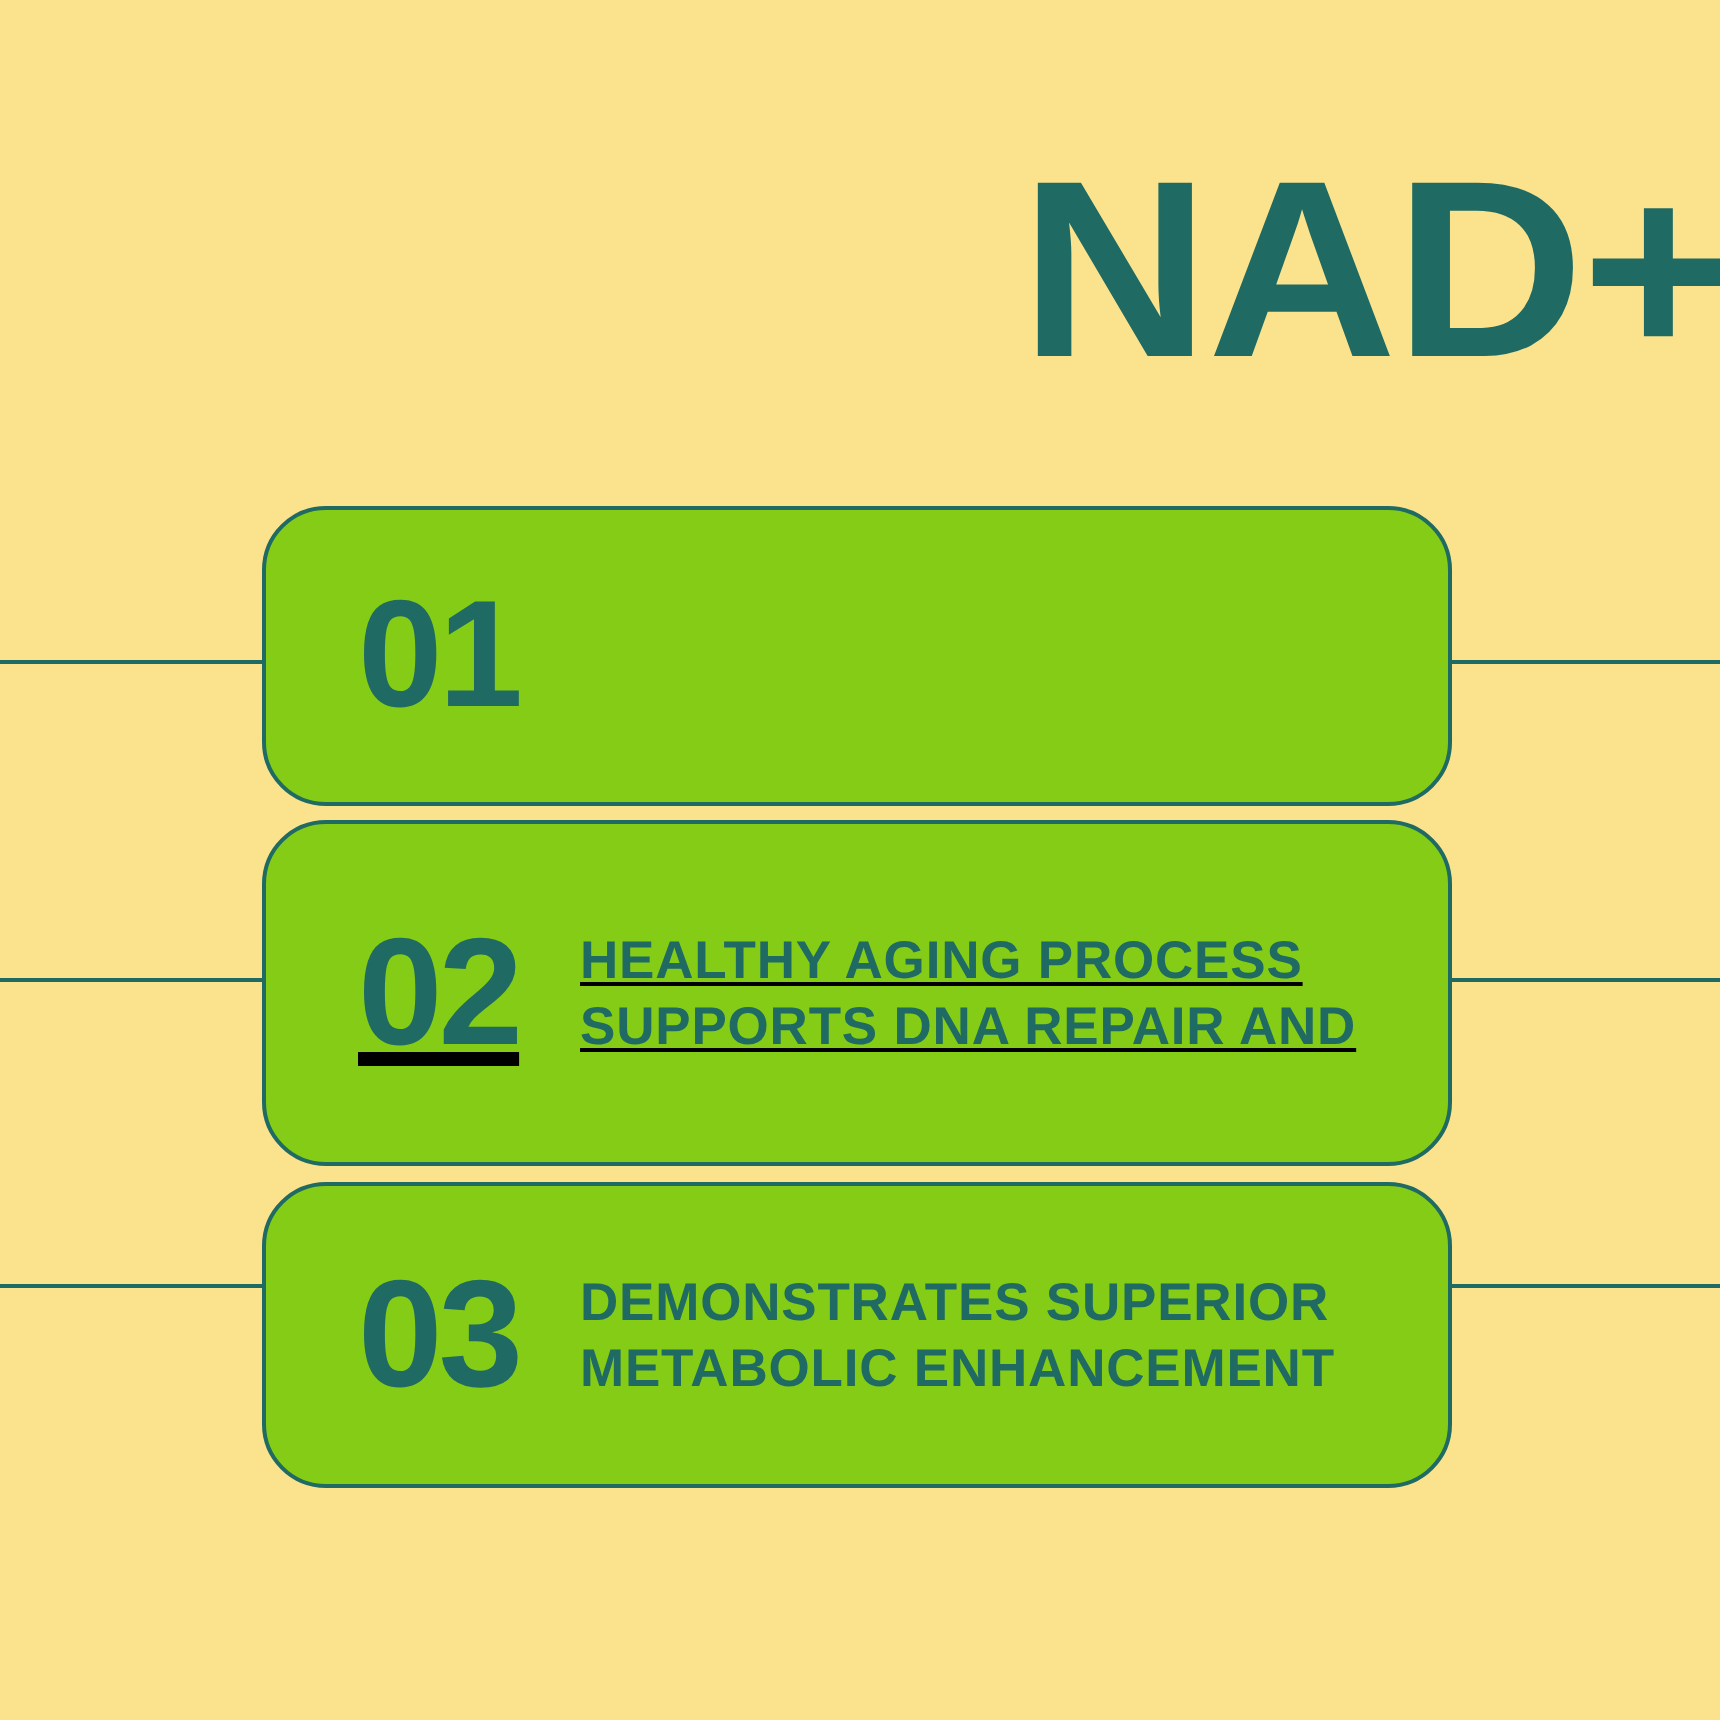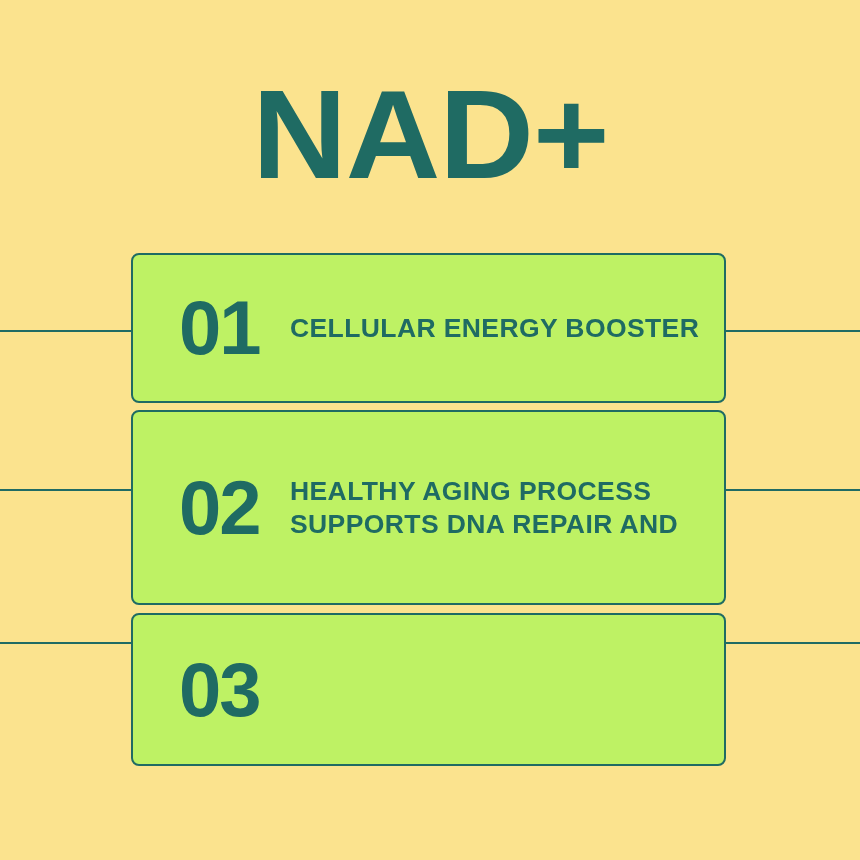--- a/index.html
+++ b/index.html
@@ -21,21 +21,21 @@
     background: #fbe38e;
     box-sizing: border-box;
   }
 
   
   .title-wrap {
     position: absolute;
     top: 72px;
     left: 0;
     width: 860px;
-    text-align: center;
+    text-align: right;
   }
   .title {
     display: inline-block;
     font-family: "Liberation Sans", sans-serif;
     font-weight: 700;
     font-size: 126px;
     line-height: 1.0;
     letter-spacing: -1px;
     color: #1f6b63;
     transform: scaleX(1.04);
@@ -61,27 +61,27 @@
     position: absolute;
     left: 131px;
     top: 253px;
     width: 595px;
   }
   .card {
     position: relative;
     box-sizing: border-box;
     width: 595px;
     border: 2px solid #1f6b63;
-    border-radius: 8px;
-    background: #bef264;
+    border-radius: 32px;
+    background: #84cc16;
     display: flex;
     align-items: center;
   }
   .card-1 { height: 150px; }
-  .card-2 { height: 195px; margin-top: 7px; }
+  .card-2 { height: 173px; margin-top: 7px; text-decoration: underline; }
   .card-3 { height: 153px; margin-top: 8px; }
 
   .card-number {
     flex: 0 0 auto;
     width: 118px;
     padding-left: 46px;
     box-sizing: border-box;
     font-family: "Liberation Sans", sans-serif;
     font-weight: 700;
     font-size: 76px;
@@ -118,30 +118,33 @@
   <div class="rule right rule-2"></div>
 
   <div class="rule left  rule-3"></div>
   <div class="rule right rule-3"></div>
 
   <div class="cards">
 
     <div class="card card-1">
       <div class="card-number">01</div>
       <div class="card-text">
-        <span class="line">CELLULAR ENERGY BOOSTER</span>
       </div>
     </div>
 
     <div class="card card-2">
       <div class="card-number">02</div>
       <div class="card-text">
         <span class="line">HEALTHY AGING PROCESS</span>
         <span class="line">SUPPORTS DNA REPAIR AND</span>
       </div>
     </div>
 
     <div class="card card-3">
       <div class="card-number">03</div>
+      <div class="card-text">
+        <span class="line">DEMONSTRATES SUPERIOR</span>
+        <span class="line">METABOLIC ENHANCEMENT</span>
+      </div>
     </div>
 
   </div>
 </div>
 
 </body></html>

